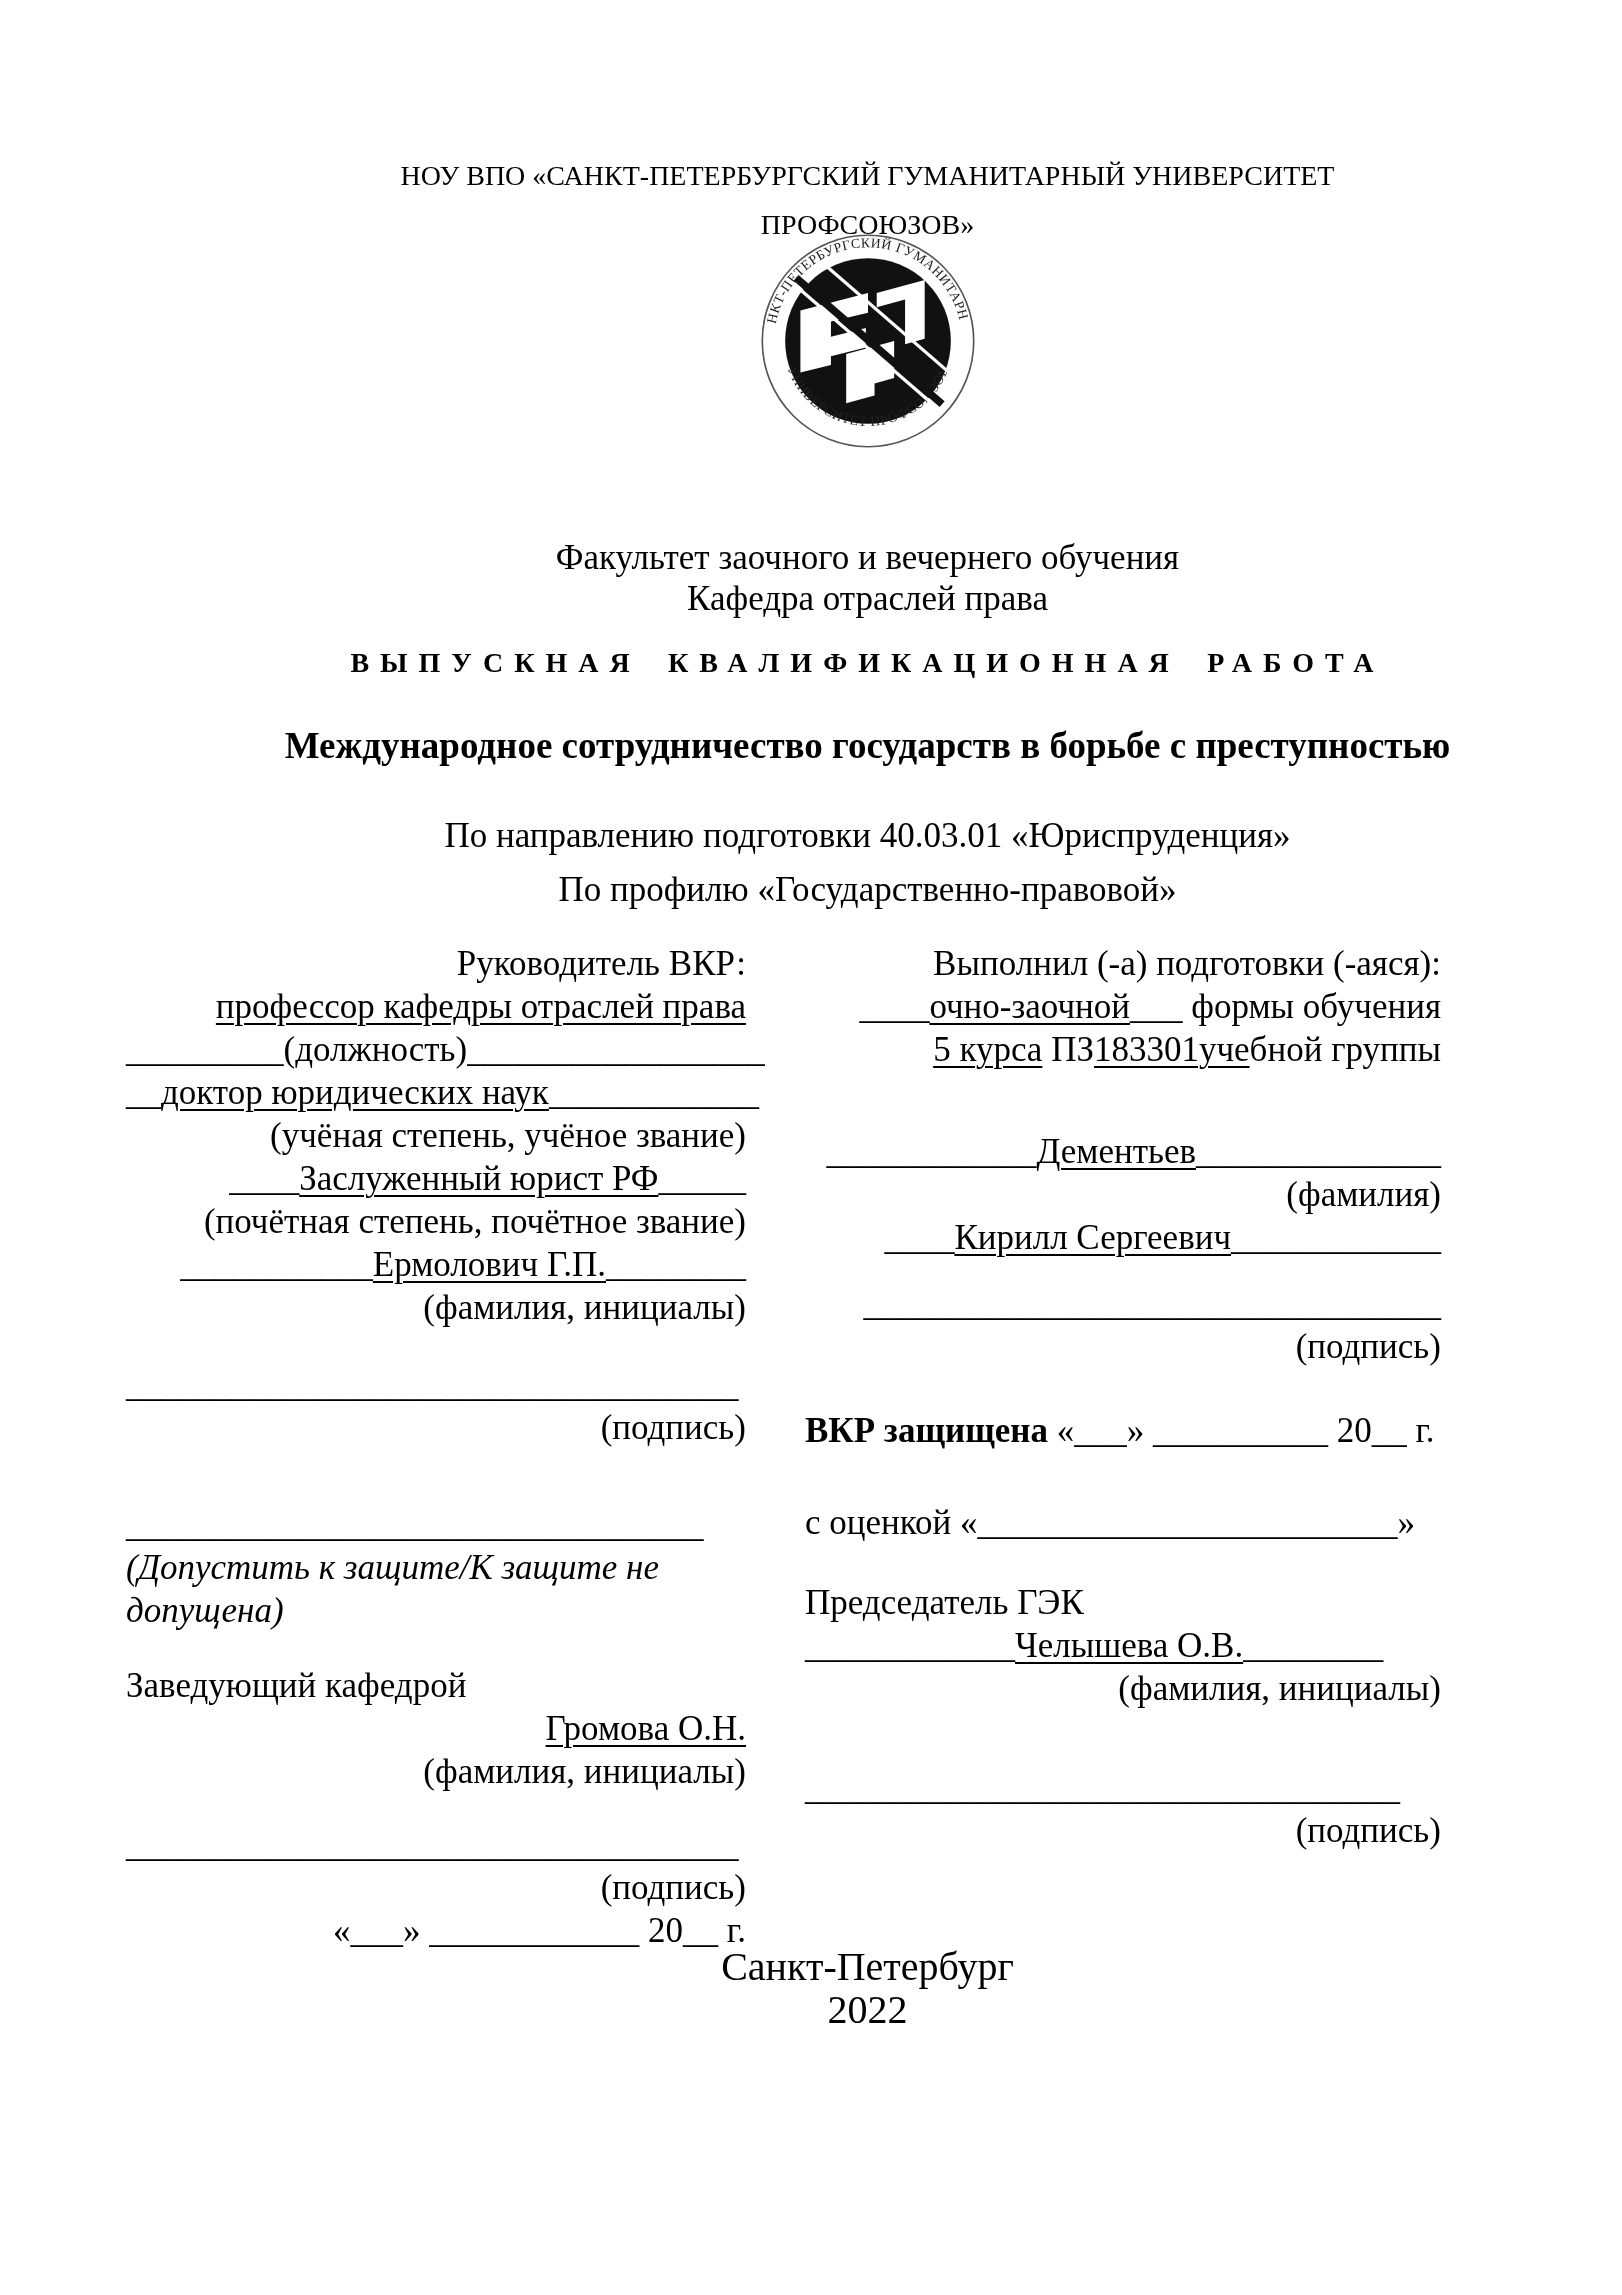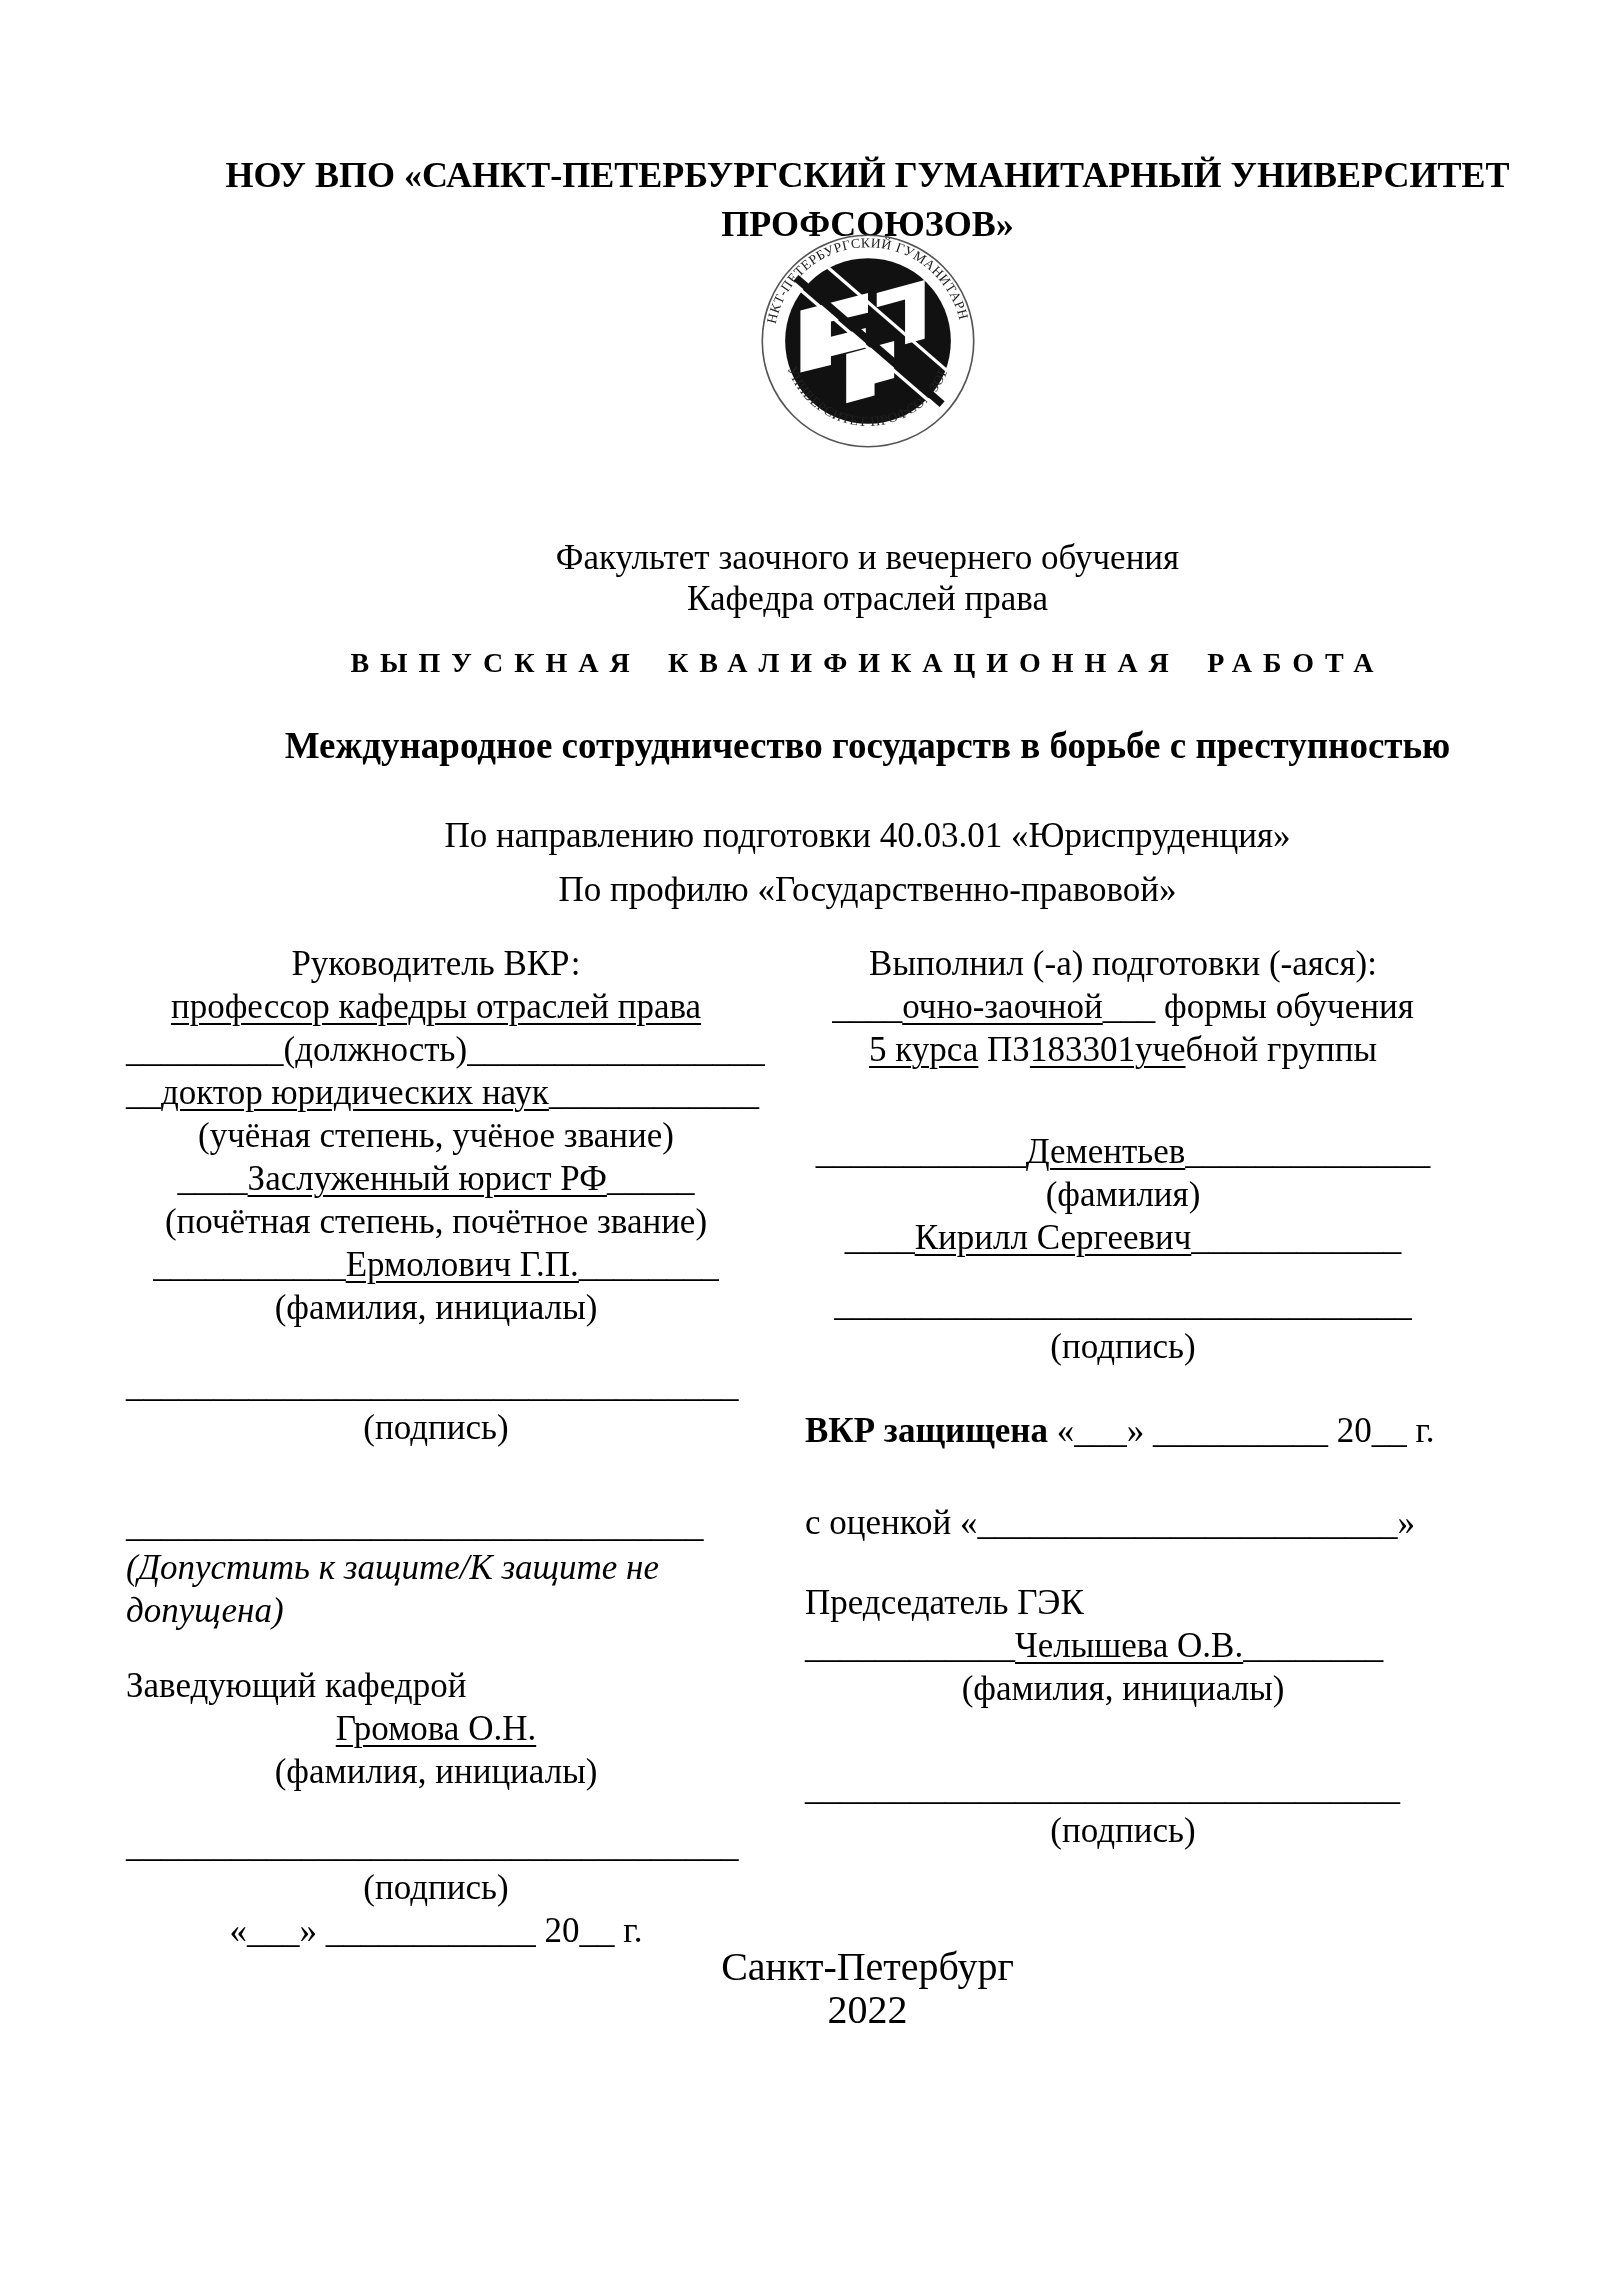--- a/index.html
+++ b/index.html
@@ -5,33 +5,33 @@
   html,body{margin:0;padding:0;}
   body{
     width:1623px;height:2295px;position:relative;background:#ffffff;
     font-family:"Liberation Serif", serif;color:#000;
     -webkit-font-smoothing:antialiased;
   }
   .abs{position:absolute;}
   .i{}
   .b{font-weight:bold;}
   .u{text-decoration:underline;text-decoration-thickness:2.4px;text-underline-offset:4.7px;}
-  .header-block{top:151px;left:118px;width:1499px;font-size:36px;line-height:49px;text-align:center;font-weight:bold;}
+  .header-block{top:151px;left:118px;width:1499px;font-size:28px;line-height:49px;text-align:center;}
   .logo-wrap{top:232px;left:759px;width:218px;height:218px;}
   .line-faculty{top:502px;margin-top:36px;}
   .line-department{top:579px;}
   .mid-line{left:118px;width:1499px;font-size:35px;text-align:center;white-space:nowrap;}
   .line-worktype{top:647px;font-weight:bold;font-size:28px;letter-spacing:11px;word-spacing:9.4px;}
   .line-title{top:724px;font-weight:bold;font-size:37px;}
   .line-direction{top:816px;}
   .line-profile{top:870px;}
   .col{font-size:35px;line-height:43px;}
   .left-col{top:942px;left:126px;width:620px;}
   .right-col{top:942px;left:805px;width:636px;}
-  .row-c{text-align:center;white-space:nowrap;}
+  .row-c{text-align:right;white-space:nowrap;}
   .row-l{text-align:left;white-space:nowrap;}
   .admit-note{white-space:normal;width:534px;font-style:italic;}
   .footer-block{top:1945px;left:118px;width:1499px;font-size:40px;line-height:43px;text-align:center;}
   .sp{width:100%;}
   svg text{font-family:"Liberation Serif", serif;}
 </style>
 </head>
 <body>
 
 <div class="abs header-block">

